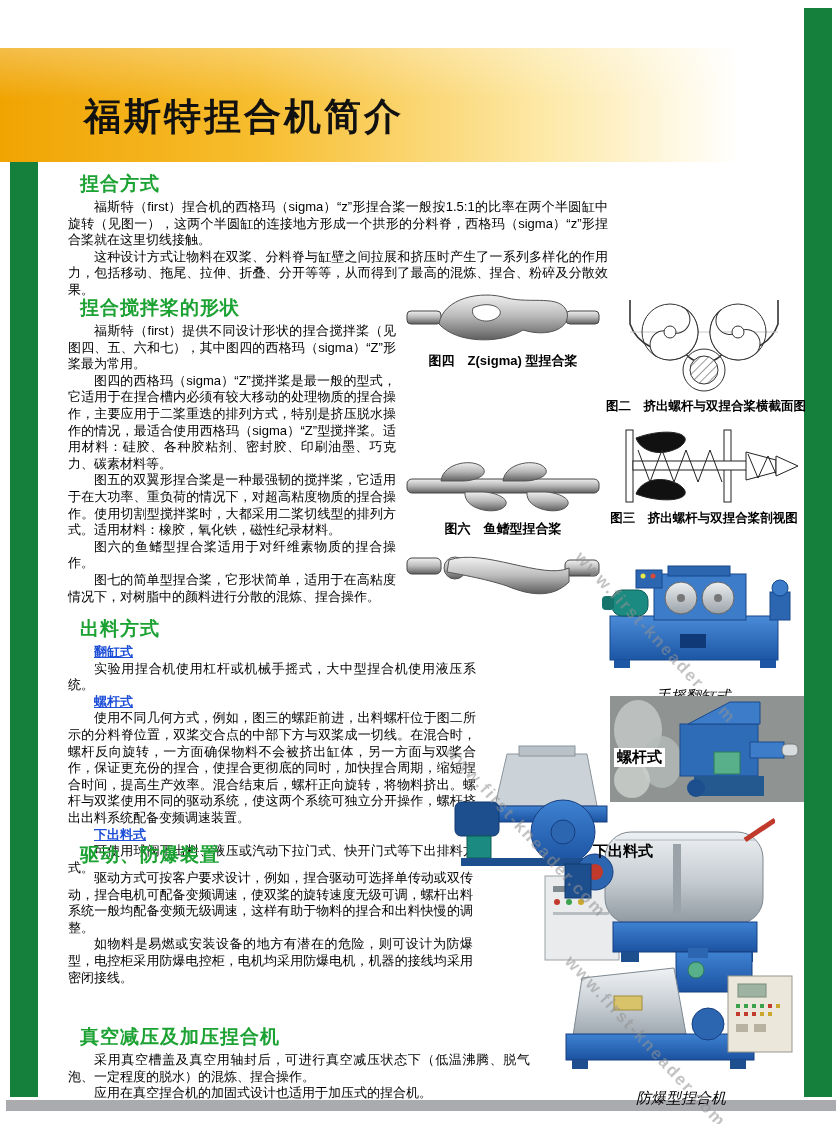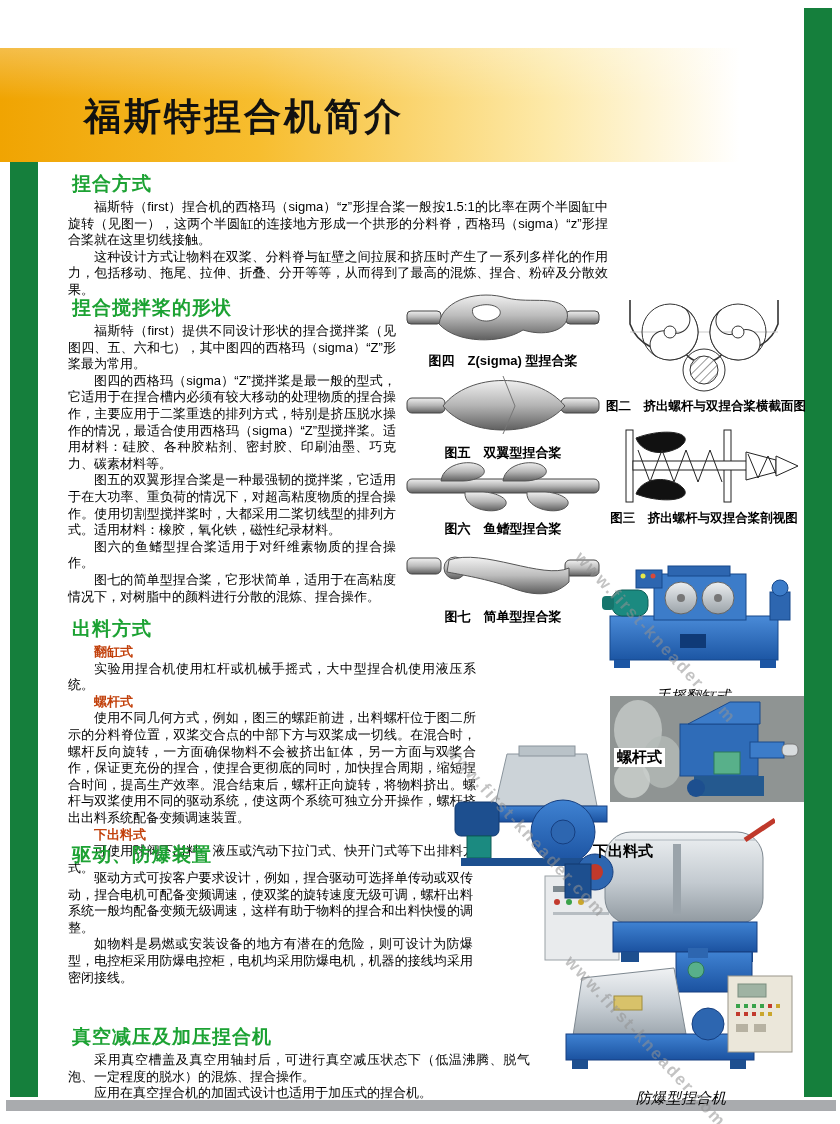--- a/index.html
+++ b/index.html
@@ -8,23 +8,23 @@
   
   .band{position:absolute;left:0;top:48px;width:804px;height:114px;
         background:linear-gradient(to bottom,rgba(255,255,255,.28),rgba(255,255,255,0) 45%),
                    linear-gradient(to right,#f0a402 0%,#f7bd2e 32%,#fde9a8 68%,#ffffff 92%);}
   .band h1{margin:0;padding:50px 0 0 84px;font-size:37px;font-weight:700;letter-spacing:3px;color:#111;line-height:1;}
   .bar-left{position:absolute;left:10px;top:162px;width:28px;height:935px;background:#157f3c;}
   .bar-right{position:absolute;left:804px;top:8px;width:28px;height:1089px;background:#157f3c;}
   .bar-bottom{position:absolute;left:6px;top:1100px;width:830px;height:11px;background:#a9abae;}
   
   .sec{position:absolute;}
-  .sec h2{margin:0 0 4px 4px;font-size:19px;line-height:22px;font-weight:bold;color:#1ca233;letter-spacing:1px;}
+  .sec h2{margin:0 0 4px 12px;font-size:19px;line-height:22px;font-weight:bold;color:#1ca233;letter-spacing:1px;}
   .sec p{margin:0;font-size:13px;line-height:16.6px;text-align:justify;text-indent:2em;}
-  .sec p.red{color:#c2410c;font-weight:bold;text-align:left;}
+  .sec p.red{color:#1d4ed8;font-weight:bold;text-align:left;text-decoration:underline;}
   
   .fig{position:absolute;text-align:center;}
   .fig .cap{display:block;font-size:13px;font-weight:bold;margin-top:2px;white-space:nowrap;}
   .fig .cap.small{font-size:12.5px;}
   .fig .cap.photo{font-size:15px;font-weight:normal;margin-top:17px;font-style:italic;}
   .chip{position:absolute;background:#fff;padding:0 3px;font-size:15px;font-weight:bold;white-space:nowrap;}
   .floatcap{position:absolute;font-size:15px;font-weight:bold;white-space:nowrap;}
   .wm{position:absolute;font-size:17px;font-weight:bold;letter-spacing:2px;color:rgba(145,145,145,.55);
       white-space:nowrap;transform:rotate(47deg);transform-origin:left top;pointer-events:none;z-index:9;}
   svg{display:block;margin:0 auto;}
@@ -89,36 +89,20 @@
           </linearGradient>
         </defs>
       <rect x="4" y="25" width="34" height="13" rx="4" fill="url(#m4)" stroke="#444"></rect>
       <rect x="163" y="25" width="33" height="13" rx="4" fill="url(#m4)" stroke="#444"></rect>
       <path d="M36,38 C40,12 78,4 104,12 C128,18 158,8 164,26 C168,42 146,52 120,44 C98,58 54,58 36,38 Z
                M70,22 C86,14 102,22 96,30 C86,40 66,34 70,22 Z" fill="url(#m4)" stroke="#555" fill-rule="evenodd"></path>
     </svg>
     <span class="cap">图四　Z(sigma) 型捏合桨</span>
   </div>
 
-  <div class="fig" style="left:396px;top:368px;width:214px;">
-    <svg width="200" height="74" viewBox="0 0 200 74">
-      <defs>
-          <linearGradient id="m5" x1="0" y1="0" x2="0" y2="1">
-        <stop offset="0" stop-color="#efefef"></stop>
-            <stop offset=".5" stop-color="#b5b5b5"></stop>
-            <stop offset="1" stop-color="#606060"></stop>
-          </linearGradient>
-        </defs>
-      <rect x="4" y="30" width="38" height="15" rx="5" fill="url(#m5)" stroke="#444"></rect>
-      <rect x="158" y="30" width="38" height="15" rx="5" fill="url(#m5)" stroke="#444"></rect>
-      <path d="M40,38 C66,4 134,4 162,38 C134,70 66,70 40,38 Z" fill="url(#m5)" stroke="#555"></path>
-      <path d="M100,8 L112,38 L100,66" fill="none" stroke="#777"></path>
-    </svg>
-    <span class="cap">图五　双翼型捏合桨</span>
-  </div>
 
   <div class="fig" style="left:396px;top:454px;width:214px;">
     <svg width="200" height="64" viewBox="0 0 200 64">
       <defs>
           <linearGradient id="m6" x1="0" y1="0" x2="0" y2="1">
         <stop offset="0" stop-color="#efefef"></stop>
             <stop offset=".5" stop-color="#b5b5b5"></stop>
             <stop offset="1" stop-color="#606060"></stop>
           </linearGradient>
         </defs>
@@ -138,21 +122,20 @@
         <stop offset="0" stop-color="#f2f2f2"></stop>
             <stop offset=".5" stop-color="#bcbcbc"></stop>
             <stop offset="1" stop-color="#5d5d5d"></stop>
           </linearGradient>
         </defs>
       <rect x="4" y="20" width="34" height="16" rx="5" fill="url(#m7)" stroke="#444"></rect>
       <rect x="162" y="22" width="34" height="16" rx="5" fill="url(#m7)" stroke="#444"></rect>
       <circle cx="52" cy="30" r="11" fill="url(#m7)" stroke="#555"></circle>
       <path d="M46,22 C80,10 140,42 166,30 L166,44 C150,60 128,58 104,48 C80,40 54,36 44,34 Z" fill="url(#m7)" stroke="#555"></path>
     </svg>
-    <span class="cap">图七　简单型捏合桨</span>
   </div>
 
 
   <div class="fig" style="left:604px;top:424px;width:200px;">
     <svg width="196" height="84" viewBox="0 0 196 84">
       <g stroke="#222" fill="#fff">
         <rect x="20" y="6" width="7" height="72"></rect>
         <rect x="118" y="6" width="7" height="72"></rect>
         <rect x="27" y="37" width="150" height="9"></rect>
         <path d="M30,14 C62,2 94,10 72,24 C52,34 34,26 30,14 Z" fill="#111"></path>

